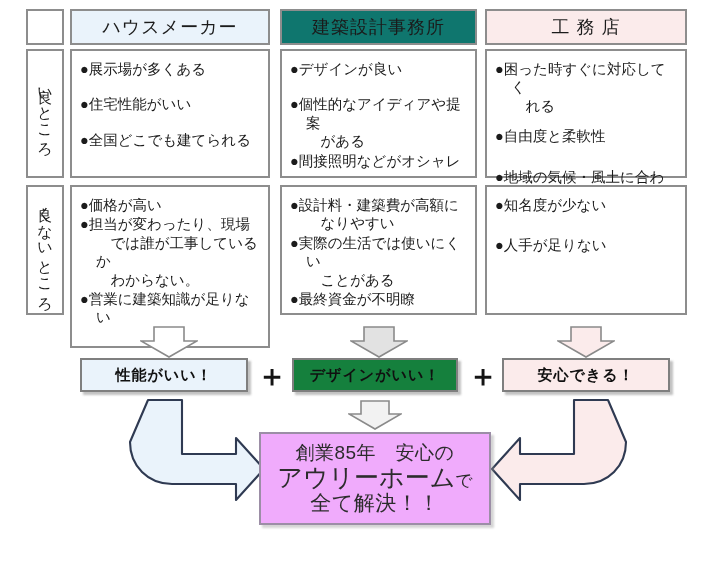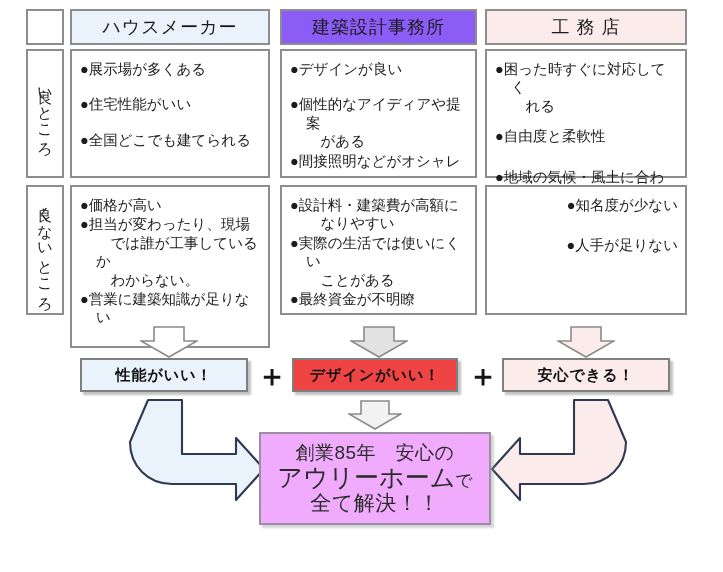--- a/index.html
+++ b/index.html
@@ -31,21 +31,21 @@
   }
   .hdr {
     display: flex;
     align-items: center;
     justify-content: center;
     font-size: 18px;
     letter-spacing: 1px;
     color: #1b1b1b;
   }
   .hdr-blue  { background: #eaf3fb; }
-  .hdr-gray  { background: #8b5cf6; }
+  .hdr-gray  { background: #0f766e; }
   .hdr-pink  { background: #fbebeb; }
 
   .rowlabel {
     display: flex;
     align-items: center;
     justify-content: center;
     padding: 6px 0;
   }
   .vtext {
     writing-mode: vertical-rl;
@@ -93,21 +93,21 @@
     display: flex;
     align-items: center;
     justify-content: center;
     font-size: 15px;
     font-weight: bold;
     letter-spacing: 1px;
     color: #101010;
     box-shadow: 3px 3px 2px rgba(120,120,120,0.45);
   }
   .res-blue { background: #eaf3fb; }
-  .res-gray { background: #ef4444; }
+  .res-gray { background: #15803d; }
   .res-pink { background: #fbebeb; }
 
   .finalbox {
     position: absolute;
     box-sizing: border-box;
     border: 2px solid #9c8ea6;
     background: #f0abfc;
     display: flex;
     flex-direction: column;
     align-items: center;
@@ -179,21 +179,21 @@
   </div>
 
   <div class="cell listcell" style="left:280px; top:185px; width:197px; height:130px;">
     <div class="li sp-xs" style="white-space:pre-line;">●設計料・建築費が高額に
 　なりやすい</div>
     <div class="li sp-xs" style="white-space:pre-line;">●実際の生活では使いにくい
 　ことがある</div>
     <div class="li">●最終資金が不明瞭</div>
   </div>
 
-  <div class="cell listcell" style="left:485px; top:185px; width:202px; height:130px;text-align:right;">
+  <div class="cell listcell" style="left:485px; top:185px; width:202px; height:130px;">
     <div class="li sp-xl">●知名度が少ない</div>
     <div class="li">●人手が足りない</div>
   </div>
 
   <div class="dn-arrow" style="left:140px; top:326px; width:58px; height:32px;">
     <svg width="58" height="32" viewBox="0 0 58 32">
       <polygon points="14,1 44,1 44,15 57,15 29,31 1,15 14,15" fill="#ffffff" stroke="#8a8a8a" stroke-width="1.6" stroke-linejoin="miter"></polygon>
     </svg>
   </div>
 

